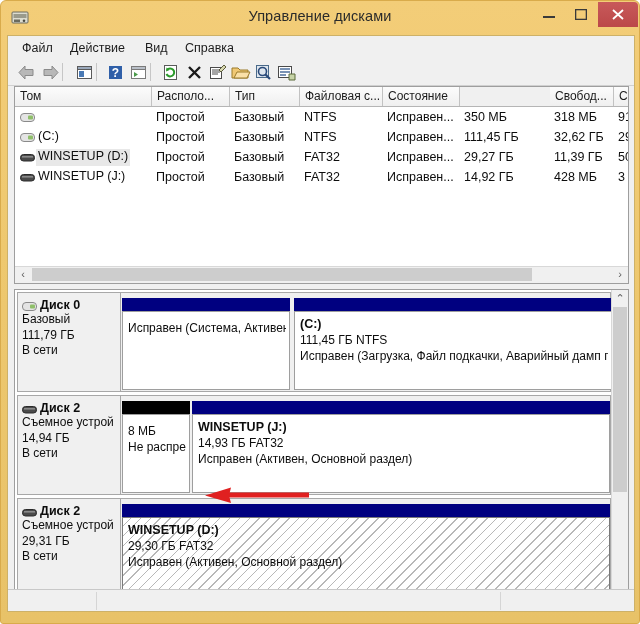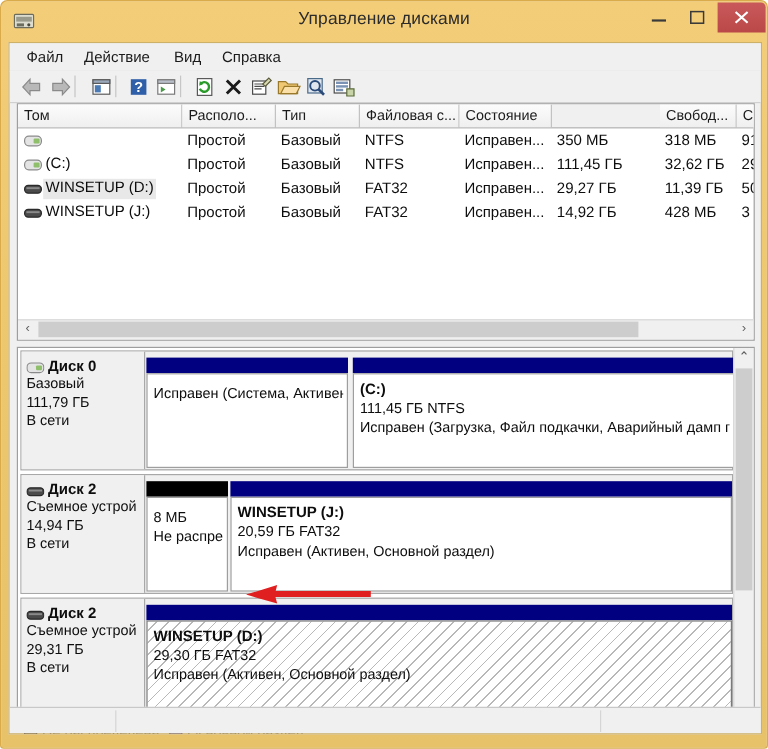--- a/index.html
+++ b/index.html
@@ -565,21 +565,21 @@
               <div class="part-body">
                 <div class="part-line bold blank"></div>
                 <div class="part-line">8 МБ</div>
                 <div class="part-line">Не распре</div>
               </div>
             </div>
             <div class="partition" style="left:70px; width:418px">
               <div class="part-bar" style="background:#000080"></div>
               <div class="part-body">
                 <div class="part-line bold">WINSETUP (J:)</div>
-                <div class="part-line">20,59 ГБ FAT32</div>
+                <div class="part-line">14,93 ГБ FAT32</div>
                 <div class="part-line">Исправен (Активен, Основной раздел)</div>
               </div>
             </div>
           </div>
         </div>
 
         <div class="disk-row" style="top:208px; height:100px">
           <div class="disk-info">
             <div class="disk-title">
               <span class="disk-icon">

